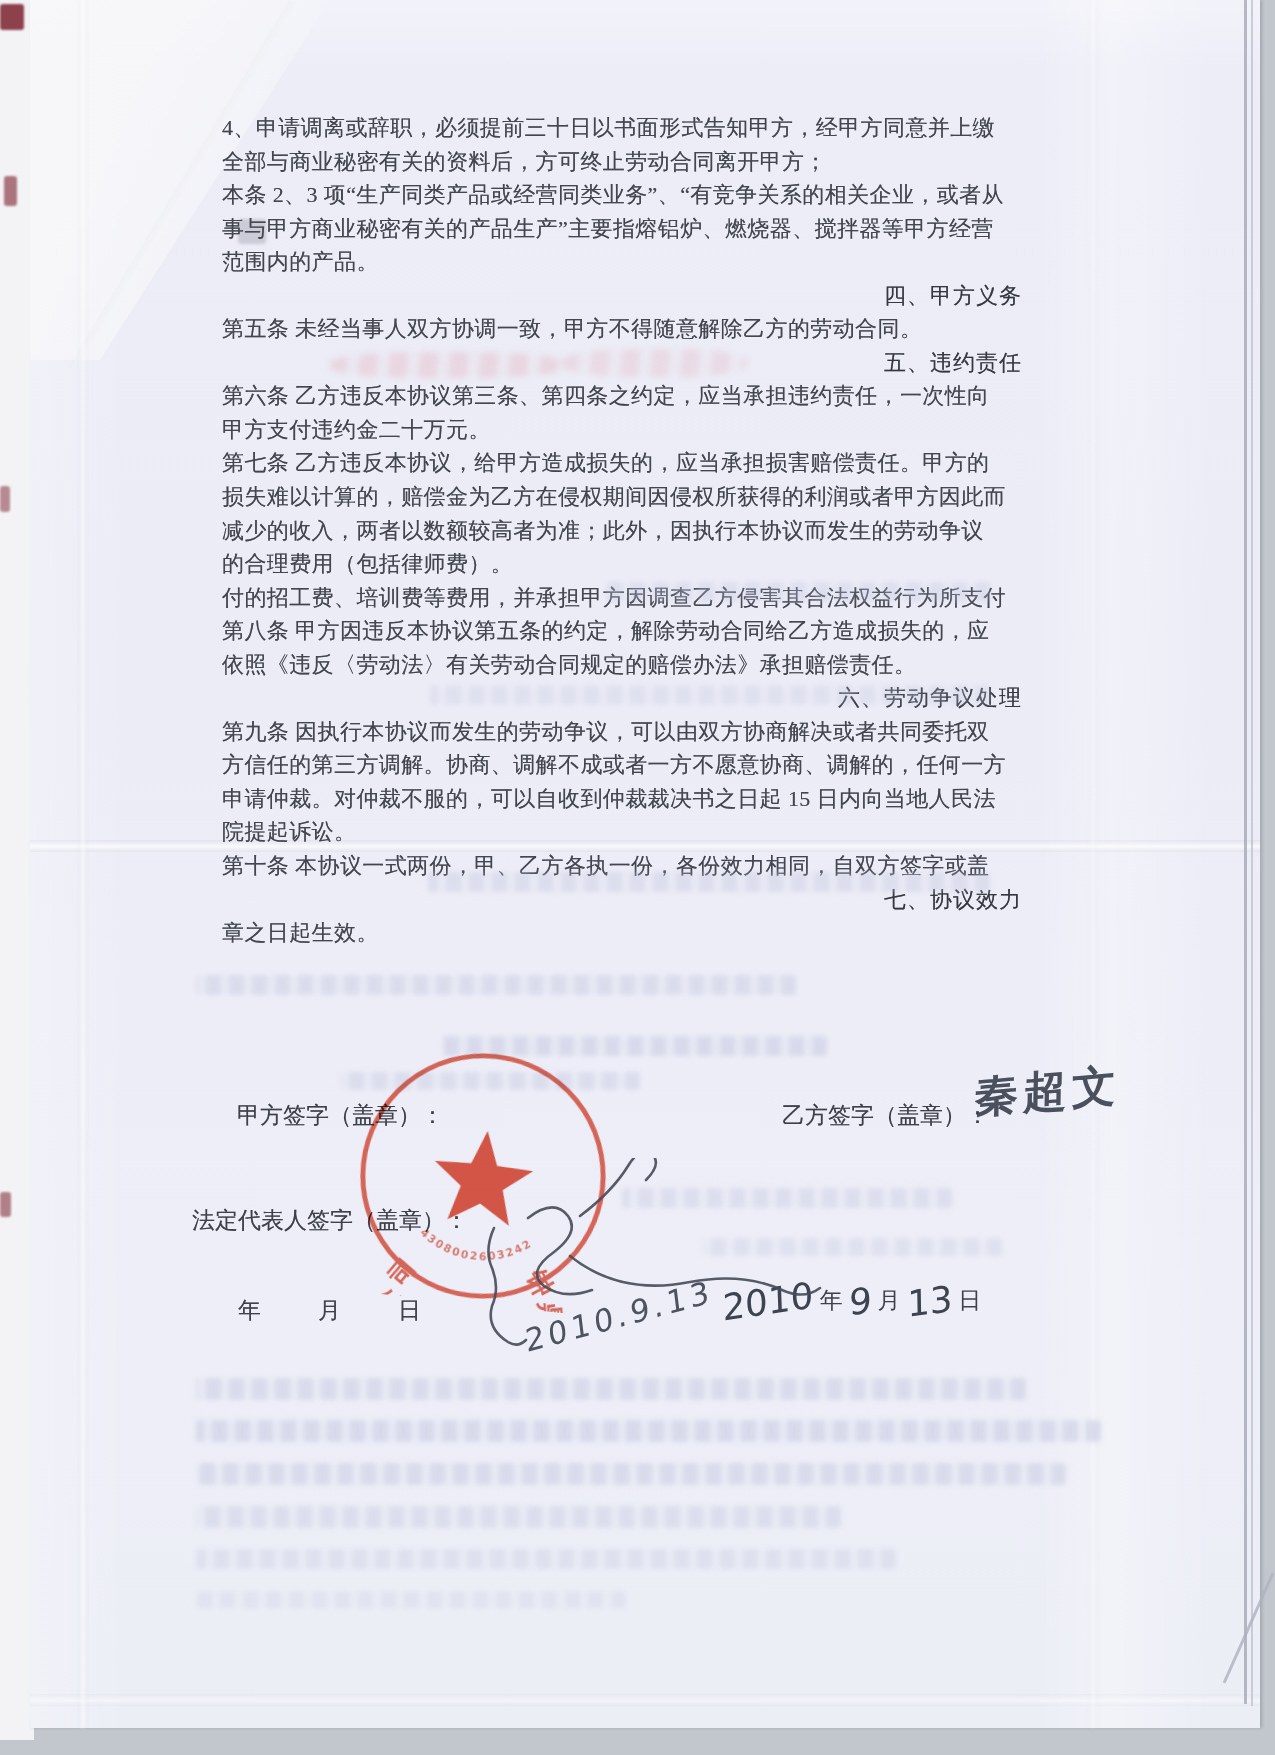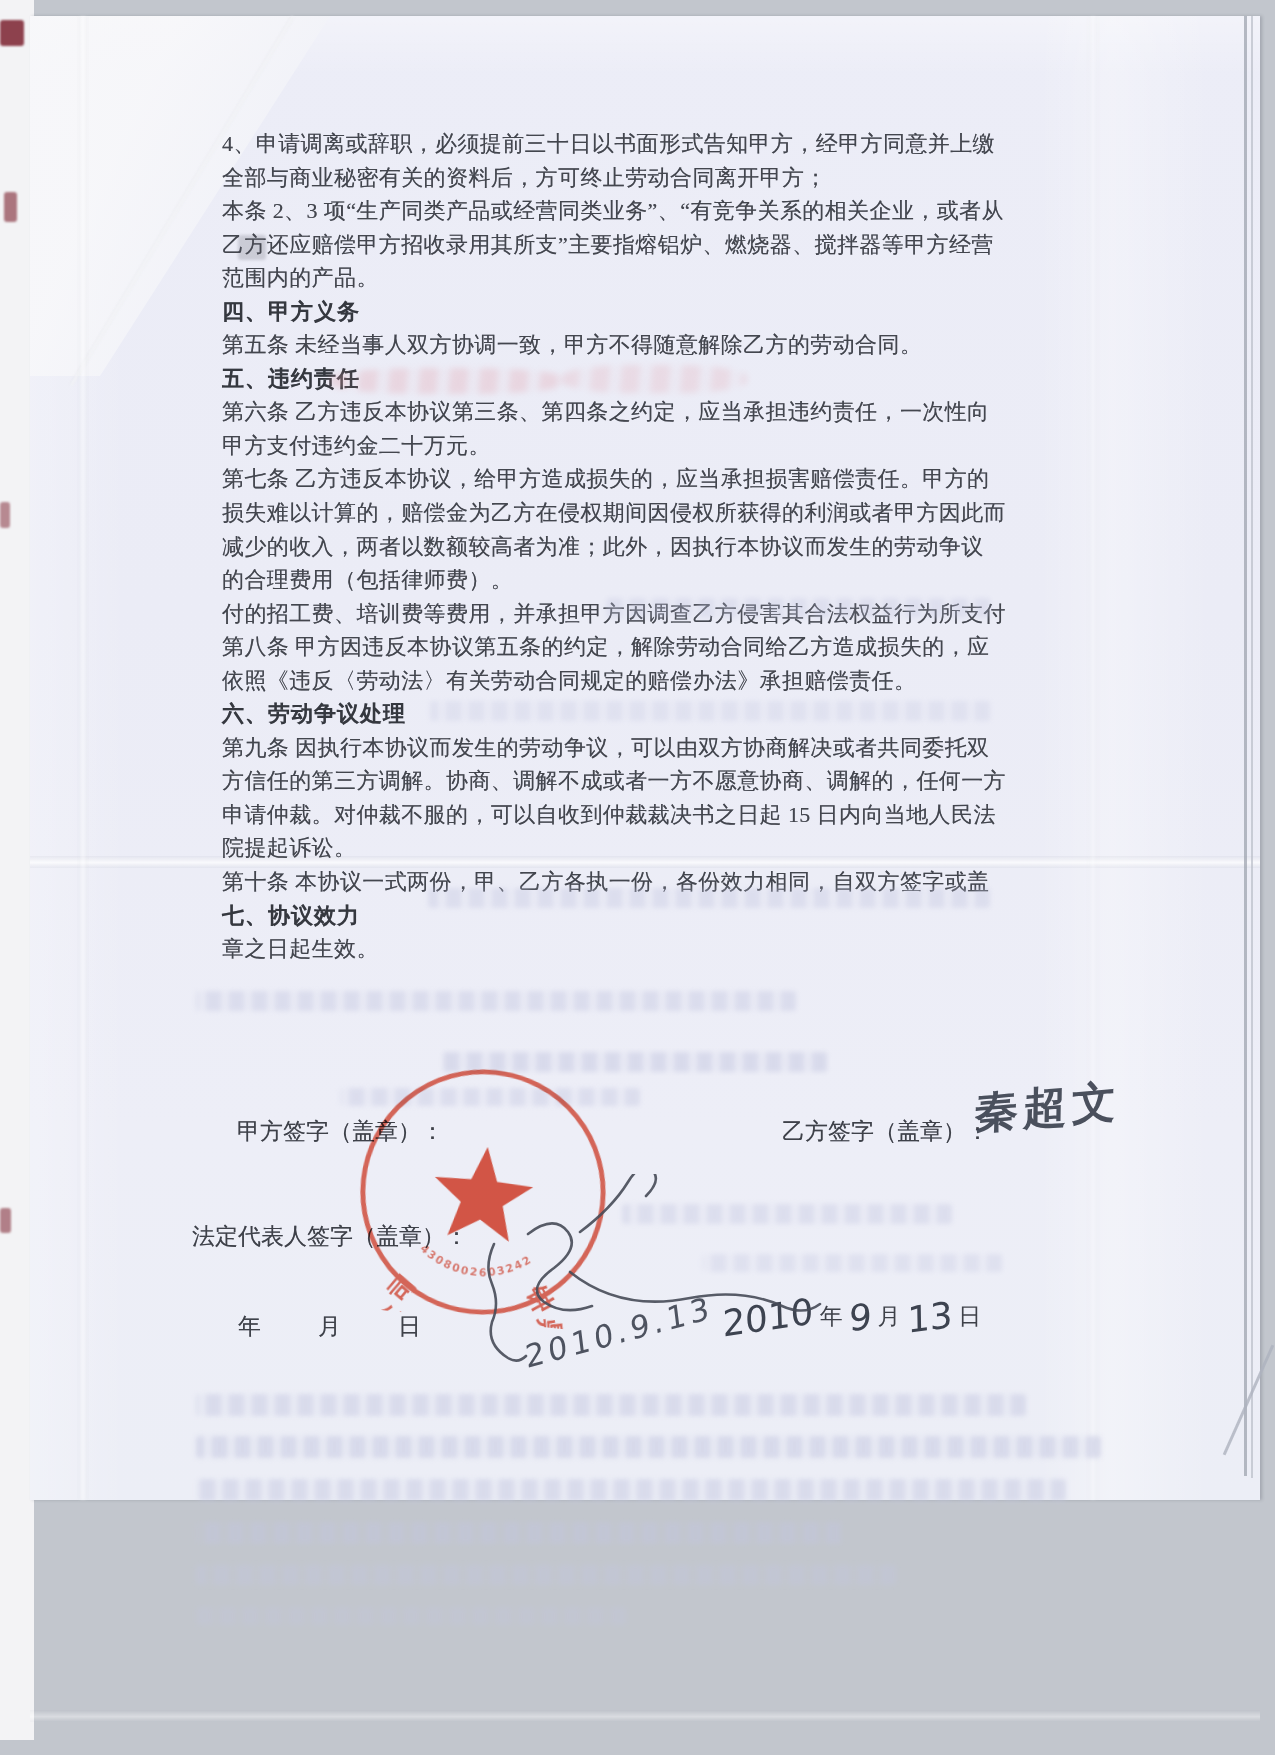--- a/index.html
+++ b/index.html
@@ -3,21 +3,21 @@
 <meta charset="utf-8">
 <style>
   html,body{margin:0;padding:0;}
   body{
     width:1275px;height:1755px;position:relative;overflow:hidden;
     background:#c2c6cd;
     font-family:"Liberation Serif","DejaVu Serif",serif;
   }
   .scan-strip-left{position:absolute;left:0;top:0;width:34px;height:1740px;background:#f3f3f5;}
   .paper{
-    position:absolute;left:30px;top:16px;width:1230px;height:1484px;
+    position:absolute;left:30px;top:0;width:1230px;height:1728px;
     background:linear-gradient(180deg,#ecedf7 0%,#ebecf6 40%,#edeef7 75%,#eceef6 100%);
     box-shadow:2px 0 3px rgba(70,75,90,.25);
   }
   
   .paper::before{content:"";position:absolute;inset:0;
     background:
       linear-gradient(90deg,rgba(255,255,255,.25) 0,transparent 8%,transparent 82%,rgba(255,255,255,.3) 88%,transparent 96%),
       linear-gradient(180deg,rgba(255,255,255,.35) 0,transparent 4%);
     pointer-events:none;}
   .corner-fold{
@@ -42,21 +42,21 @@
     filter:blur(.8px);opacity:.6;
   }
   .edge-right-line{position:absolute;right:13px;top:0;bottom:24px;width:3px;background:#9aa0ab;opacity:.7;}
   .edge-right-line2{position:absolute;right:7px;top:0;bottom:22px;width:2px;background:#b9bdc7;opacity:.7;}
   .fold-br{position:absolute;right:10px;bottom:40px;width:3px;height:120px;background:#aeb3bf;transform:rotate(24deg);filter:blur(.7px);opacity:.8;}
 
   .body-text{position:absolute;left:192px;top:111px;width:800px;color:#43464e;
     font-size:22px;line-height:33.55px;letter-spacing:.4px;
     text-shadow:0 0 .5px rgba(60,62,75,.55);}
   .line{white-space:nowrap;}
-  .line.bold{font-weight:700;color:#35383f;letter-spacing:1px;}
+  .line.bold{font-weight:400;color:#35383f;letter-spacing:1px;text-align:right;}
 
   .label{position:absolute;font-size:23px;color:#3e4149;white-space:nowrap;
     text-shadow:0 0 .5px rgba(60,62,75,.5);}
   .date-char{position:absolute;font-size:23px;color:#3e4149;text-shadow:0 0 .5px rgba(60,62,75,.5);}
 
   .hw{font-family:"DejaVu Sans","Liberation Sans",sans-serif;color:#3d4350;}
   .sig-name{position:absolute;left:944px;top:1062px;font-size:44px;letter-spacing:5px;
     transform:rotate(-5deg) skewX(-6deg);font-weight:600;opacity:.92;}
   .hw-date-left{position:absolute;left:492px;top:1298px;font-size:31px;letter-spacing:4px;
     transform:rotate(-15deg) skewX(-8deg);opacity:.9;}
@@ -91,21 +91,21 @@
   <div class="crease-v" style="left:48px;"></div>
   <div class="crease-v" style="left:1058px;opacity:.4;"></div>
   <div class="edge-right-line"></div>
   <div class="edge-right-line2"></div>
   <div class="fold-br"></div>
 
   <div class="body-text" id="body-lines">
       <div class="line">4、申请调离或辞职，必须提前三十日以书面形式告知甲方，经甲方同意并上缴</div>
       <div class="line">全部与商业秘密有关的资料后，方可终止劳动合同离开甲方；</div>
       <div class="line">本条 2、3 项“生产同类产品或经营同类业务”、“有竞争关系的相关企业，或者从</div>
-      <div class="line">乙方还应赔偿甲方招收录用其所支”主要指熔铝炉、燃烧器、搅拌器等甲方经营</div>
+      <div class="line">事与甲方商业秘密有关的产品生产”主要指熔铝炉、燃烧器、搅拌器等甲方经营</div>
       <div class="line">范围内的产品。</div>
       <div class="line bold">四、甲方义务</div>
       <div class="line">第五条  未经当事人双方协调一致，甲方不得随意解除乙方的劳动合同。</div>
       <div class="line bold">五、违约责任</div>
       <div class="line">第六条  乙方违反本协议第三条、第四条之约定，应当承担违约责任，一次性向</div>
       <div class="line">甲方支付违约金二十万元。</div>
       <div class="line">第七条  乙方违反本协议，给甲方造成损失的，应当承担损害赔偿责任。甲方的</div>
       <div class="line">损失难以计算的，赔偿金为乙方在侵权期间因侵权所获得的利润或者甲方因此而</div>
       <div class="line">减少的收入，两者以数额较高者为准；此外，因执行本协议而发生的劳动争议</div>
       <div class="line">的合理费用（包括律师费）。</div>

